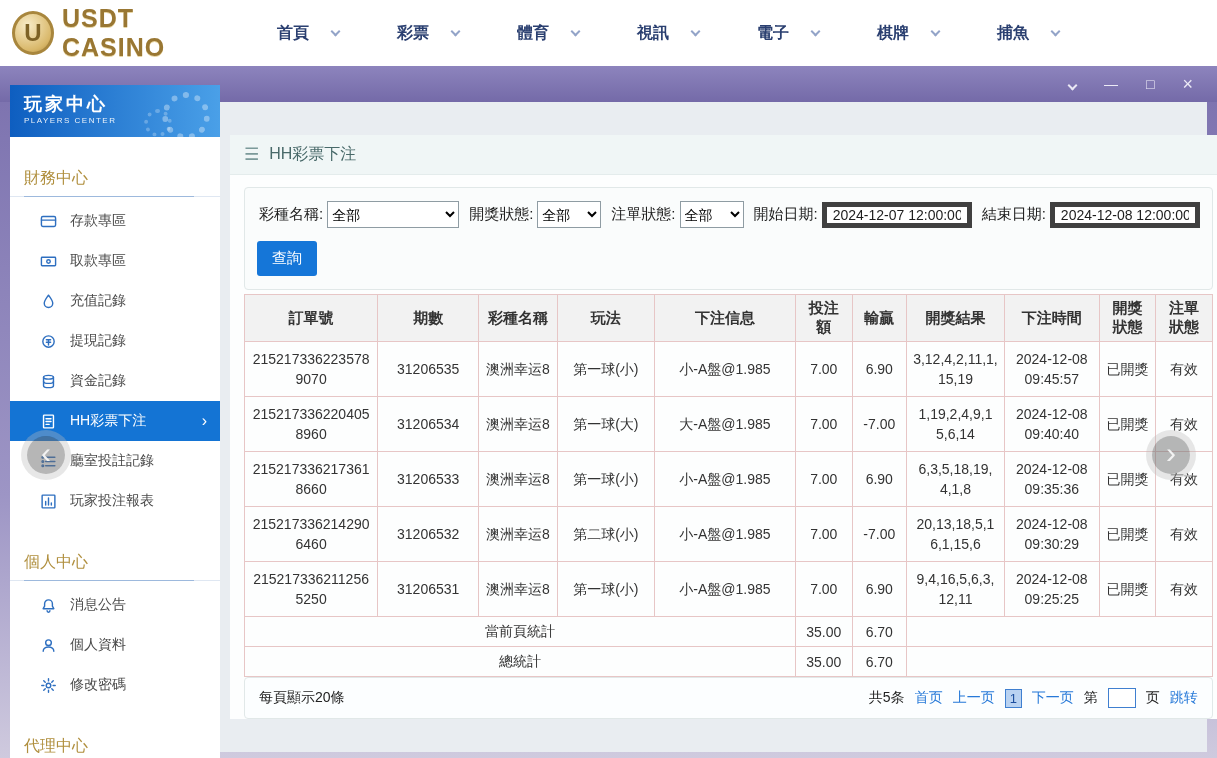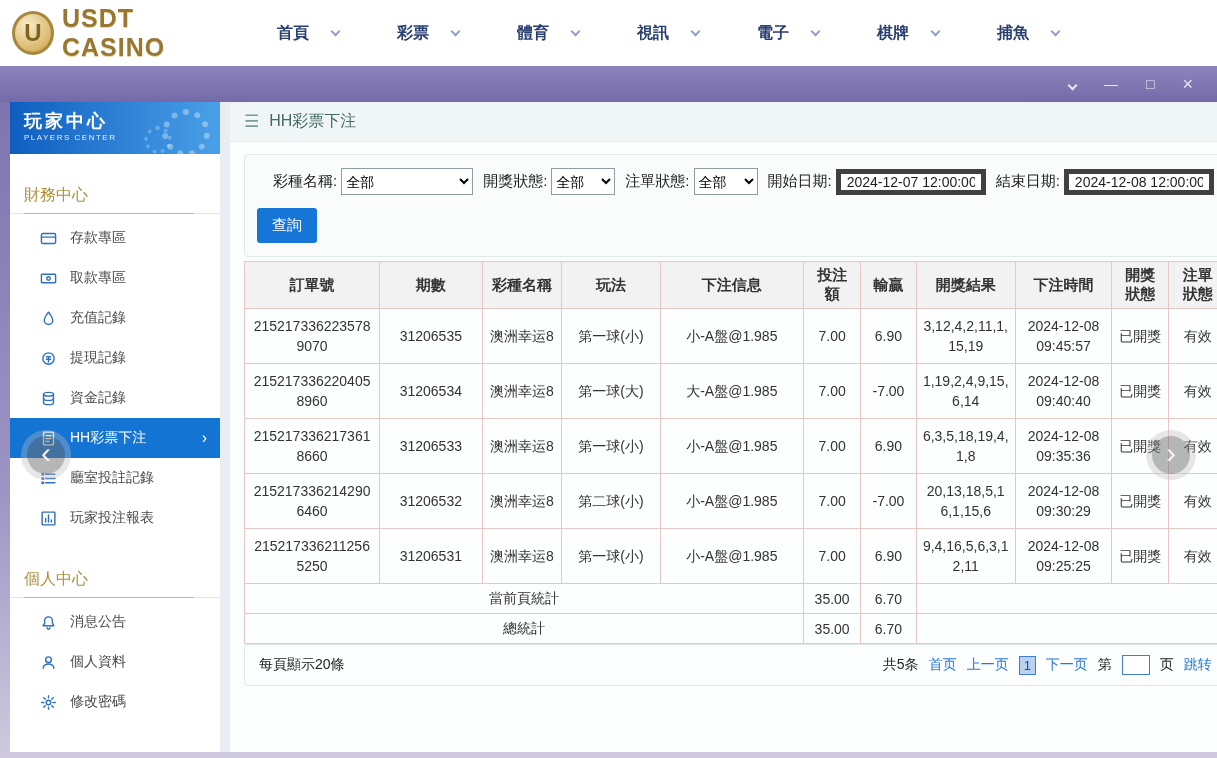--- a/index.html
+++ b/index.html
@@ -24,21 +24,21 @@
   .chev { display:inline-block; width:7px; height:7px; border-right:2px solid #93a4c8; border-bottom:2px solid #93a4c8; transform:rotate(45deg); margin-top:-4px; }
   .chev-light { border-color:#eae8f4; }
 
   
   .winbar { height:36px; background:linear-gradient(180deg,#8d84bd,#746aa8); display:flex; justify-content:flex-end; align-items:center; gap:28px; padding-right:24px; }
   .winbtn { color:#eceaf6; font-size:14px; line-height:1; cursor:pointer; }
   .winbtn.close { font-size:18px; }
 
   
   .frame { height:656px; background:linear-gradient(180deg,#7e74b0 0%,#9d95c5 60%,#cfcade 100%); padding:0 10px 6px 10px; }
-  .workspace { height:650px; background:#e9edf1; display:flex; }
+  .workspace { height:650px; background:#e9edf1; display:flex;align-items:center; }
 
   
   .sidebar { width:210px; background:#fff; flex-shrink:0; overflow:hidden; }
   .sidebar-header { height:52px; background:linear-gradient(90deg,#0e5ec0,#4aa0e8); color:#fff; padding:7px 0 0 14px; position:relative; overflow:hidden; }
   .sidebar-title { font-size:18px; font-weight:bold; letter-spacing:3px; }
   .sidebar-subtitle { font-size:8px; letter-spacing:1.5px; opacity:.9; }
   .sidebar-header::after { content:""; position:absolute; right:10px; top:7px; width:36px; height:36px; border-radius:50%; border:6px dotted rgba(255,255,255,.35); }
   .sidebar-header::before { content:""; position:absolute; right:48px; top:24px; width:20px; height:20px; border-radius:50%; border:4px dotted rgba(255,255,255,.25); }
   .section-title { color:#b08f3e; font-size:16px; padding:15px 14px 7px; margin:16px 0 4px; border-bottom:1px solid #dfe7f2; position:relative; }
   .section-title::after { content:""; position:absolute; left:14px; bottom:-1px; width:170px; height:1px; background:#9db9dd; }
@@ -52,21 +52,21 @@
   
   .main { flex:1; margin-left:10px; display:flex; flex-direction:column; background:#f6f9f9; }
   .page-header { height:40px; flex-shrink:0; display:flex; align-items:center; gap:10px; padding-left:14px; background:#f0f6f6; color:#486969; font-size:16px; border-bottom:1px solid #e4ecec; }
   .hamburger { font-size:17px; color:#7c9a9a; cursor:pointer; }
   .content { flex:1; background:#fdfefe; padding:12px 14px 0; overflow:hidden; }
 
   
   .filter-card { background:#fafcfc; border:1px solid #e1e8e8; border-radius:4px; padding:13px 12px; }
   .filter-row { display:flex; align-items:center; white-space:nowrap; }
   .flabel { font-size:15px; color:#1d1d1d; margin:0 4px 0 10px; }
-  .flabel:first-child { margin-left:16px; }
+  .flabel:first-child { margin-left:2px; }
   select.sel { height:27px; border:1px solid #8f9ca3; background:#fff; font-size:14px; width:64px; }
   select.sel-wide { width:132px; }
   input.date-input { height:26px; width:150px; border:5px solid #404040; padding:0 6px; font-size:14px; color:#1d1d1d; background:#fff; }
   .btn-search { margin-top:13px; background:#1576d8; color:#fff; border:none; border-radius:3px; padding:8px 15px; font-size:15px; cursor:pointer; }
 
   
   table.bets { width:100%; border-collapse:collapse; margin-top:4px; table-layout:fixed; }
   .bets th, .bets td { border:1px solid #e7c6c6; text-align:center; font-size:14px; color:#333; padding:4px 6px; overflow-wrap:break-word; }
   .bets th { background:#f2f2f2; font-weight:bold; height:38px; font-size:15px; }
   .bets tr[data-name="table-row"] td { height:55px; line-height:1.45; }

